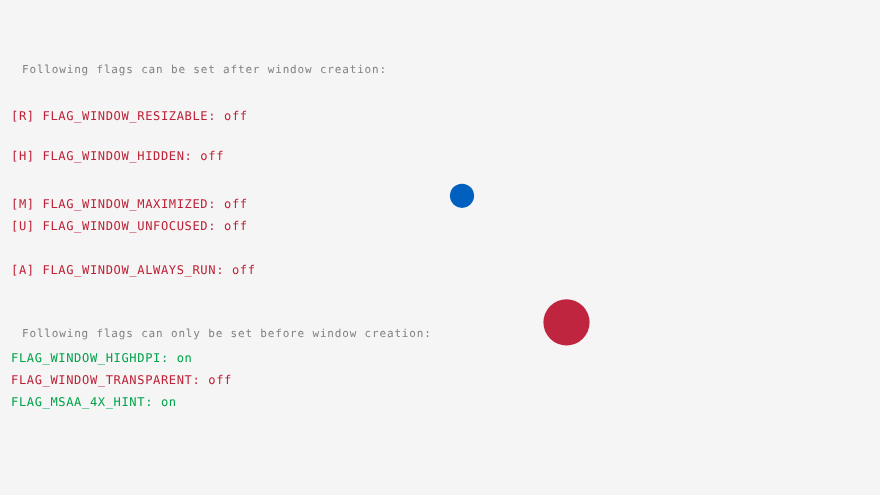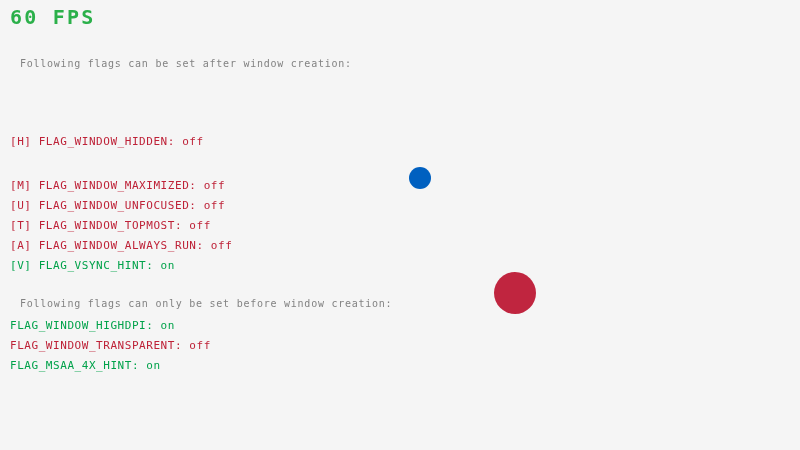--- a/index.html
+++ b/index.html
@@ -83,40 +83,38 @@
     width: 42px;
     height: 42px;
     background: #c0253f;
   }
 </style>
 </head>
 <body>
 
 <div id="screen">
 
-  <div class="txt" id="fps-counter">60 FPS</div>
 
 
   <div class="txt section-header" id="header-after">Following flags can be set after window creation:</div>
 
 
+  <div class="txt flag-line flag-off" style="top:100px">[R] FLAG_WINDOW_RESIZABLE: off</div>
 
 
   <div class="txt flag-line flag-off" style="top:136px">[H] FLAG_WINDOW_HIDDEN: off</div>
 
 
   <div class="txt flag-line flag-off" style="top:180px">[M] FLAG_WINDOW_MAXIMIZED: off</div>
 
   <div class="txt flag-line flag-off" style="top:200px">[U] FLAG_WINDOW_UNFOCUSED: off</div>
 
-  <div class="txt flag-line flag-off" style="top:220px">[T] FLAG_WINDOW_TOPMOST: off</div>
 
   <div class="txt flag-line flag-off" style="top:240px">[A] FLAG_WINDOW_ALWAYS_RUN: off</div>
 
-  <div class="txt flag-line flag-on" style="top:260px">[V] FLAG_VSYNC_HINT: on</div>
 
   <div class="txt section-header" id="header-before">Following flags can only be set before window creation:</div>
 
   <div class="txt flag-line flag-off" style="top:340px">FLAG_WINDOW_TRANSPARENT: off</div>
 
   <div class="txt flag-line flag-on" style="top:320px">FLAG_WINDOW_HIGHDPI: on</div>
 
   <div class="txt flag-line flag-on" style="top:360px">FLAG_MSAA_4X_HINT: on</div>
 
   <div class="circle" id="circle-blue"></div>

